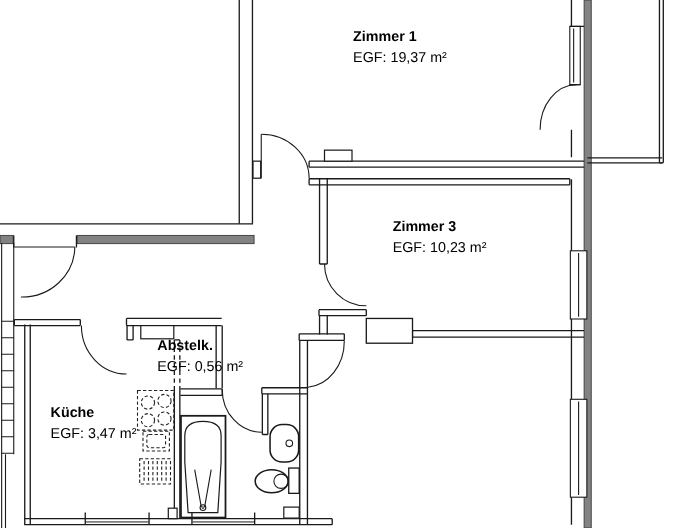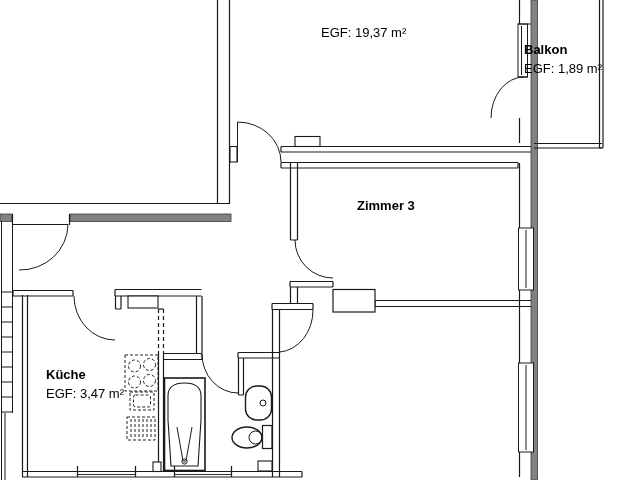--- a/index.html
+++ b/index.html
@@ -151,27 +151,29 @@
       <rect x="133.5" y="395" width="17" height="12" rx="2"></rect>
     </g>
     <g>
       <rect x="127" y="417" width="28" height="23"></rect>
       <path d="M131,419 V438 M135,419 V438 M139,419 V438 M143,419 V438 M147,419 V438 M151,419 V438"></path>
     </g>
   </g>
 </svg>
 
 <div class="room-label" style="left:321px;top:26px">
+  <div class="rname">Zimmer 1</div>
   <div class="rarea">EGF: 19,37 m²</div>
-</div>
-<div class="room-label" style="left:524px;top:43px">
-  <div class="rname">Balkon</div>
-  <div class="rarea">EGF: 1,89 m²</div>
 </div>
 <div class="room-label" style="left:357px;top:199px">
   <div class="rname">Zimmer 3</div>
+  <div class="rarea">EGF: 10,23 m²</div>
+</div>
+<div class="room-label" style="left:143px;top:307px">
+  <div class="rname">Abstelk.</div>
+  <div class="rarea">EGF: 0,56 m²</div>
 </div>
 <div class="room-label" style="left:46px;top:368px">
   <div class="rname">Küche</div>
   <div class="rarea">EGF: 3,47 m²</div>
 </div>
 
 </div>
 
 </body></html>

